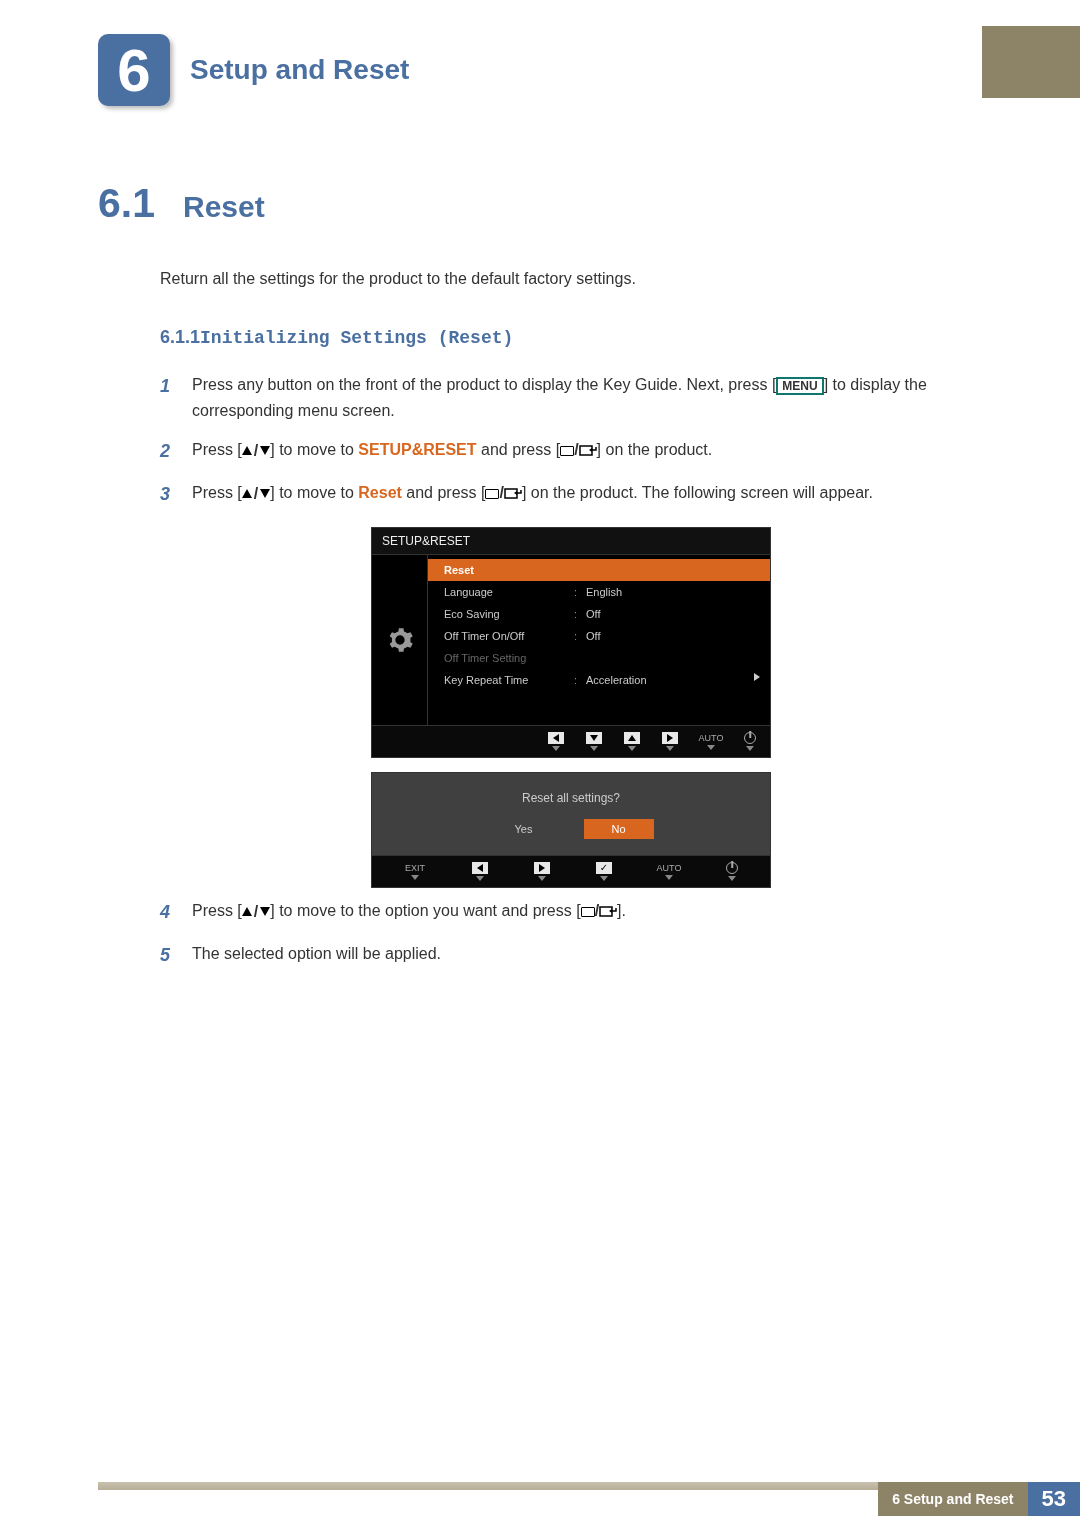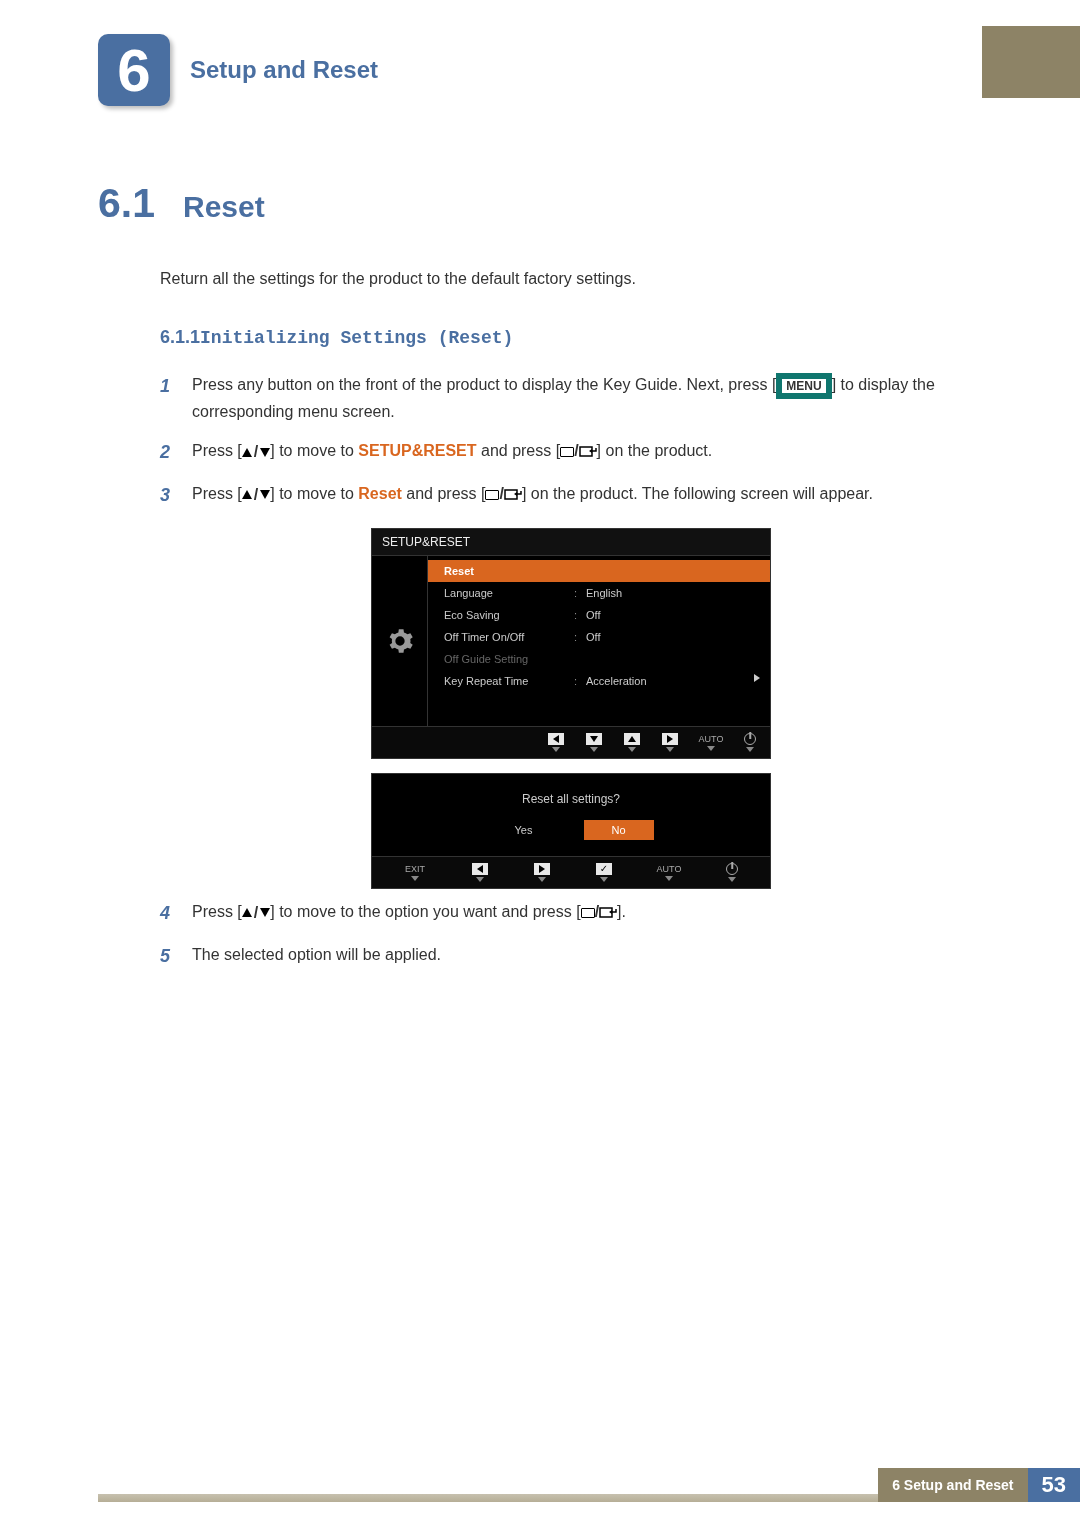--- a/index.html
+++ b/index.html
@@ -26,21 +26,21 @@
     font-size: 60px;
     font-weight: bold;
     display: flex;
     align-items: center;
     justify-content: center;
     box-shadow: 3px 3px 4px rgba(0,0,0,0.25);
     margin-right: 20px;
   }
   .chapter-title {
     color: #4A6FA1;
-    font-size: 24px;
+    font-size: 28px;
     font-weight: bold;
   }
   .header-right-brown {
     position: absolute;
     top: 26px; right: 0;
     width: 98px; height: 72px;
     background: #8D8366;
   }
   .content {
     position: absolute;
@@ -89,21 +89,21 @@
   .step-num {
     color: #4A6FA1;
     font-size: 18px;
     font-style: italic;
     font-weight: bold;
     min-width: 16px;
   }
   .step-text { flex: 1; }
   .menu-box {
     display: inline-block;
-    border: 6px solid #0f766e;
+    border: 2px solid #0f766e;
     font-size: 12px;
     font-weight: bold;
     padding: 1px 4px;
     vertical-align: middle;
     line-height: 1;
   }
   .bold-orange { color: #D9661F; font-weight: bold; }
   .arrows-inline {
     display: inline-flex;
     vertical-align: middle;
@@ -250,21 +250,21 @@
     content: '';
     position: absolute;
     top: -2px; left: 50%;
     transform: translateX(-50%);
     width: 1.5px; height: 7px;
     background: #aaa;
   }
 
   
   .osd2 {
-    background: #000000;
+    background: #404040;
     color: #ccc;
     font-size: 11px;
     border: 1px solid #333;
     margin-top: 14px;
   }
   .osd2-q {
     text-align: center;
     padding: 18px 0 14px 0;
     font-size: 12px;
   }
@@ -298,25 +298,25 @@
     font-size: 9px; color: #aaa;
     display:flex; flex-direction:column; align-items:center; gap:2px; min-width:30px;
   }
   .nav-check .nav-top::after {
     content: '✓'; font-size: 10px; color:#000;
   }
 
   
   .footer {
     position: absolute;
-    bottom: 25px;
+    bottom: 11px;
     left: 98px; right: 0;
     height: 34px;
     display: flex;
-    align-items: flex-end;
+    align-items: flex-start;
   }
   .footer-bar {
     flex: 1;
     height: 8px;
     background: linear-gradient(#c7c1af, #b6ae96);
   }
   .footer-label {
     background: #8D8366;
     color: #fff;
     font-size: 14px;
@@ -421,21 +421,21 @@
               <span class="osd-menu-label">Eco Saving</span>
               <span class="osd-menu-colon">:</span>
               <span class="osd-menu-value">Off</span>
             </div>
             <div class="osd-menu-row">
               <span class="osd-menu-label">Off Timer On/Off</span>
               <span class="osd-menu-colon">:</span>
               <span class="osd-menu-value">Off</span>
             </div>
             <div class="osd-menu-row dim">
-              <span class="osd-menu-label">Off Guide Setting</span>
+              <span class="osd-menu-label">Off Timer Setting</span>
             </div>
             <div class="osd-menu-row">
               <span class="osd-menu-label">Key Repeat Time</span>
               <span class="osd-menu-colon">:</span>
               <span class="osd-menu-value">Acceleration</span>
             </div>
             <div class="osd-menu-caret"><span class="tri-right-sm"></span></div>
           </div>
         </div>
         <div class="osd-nav">

